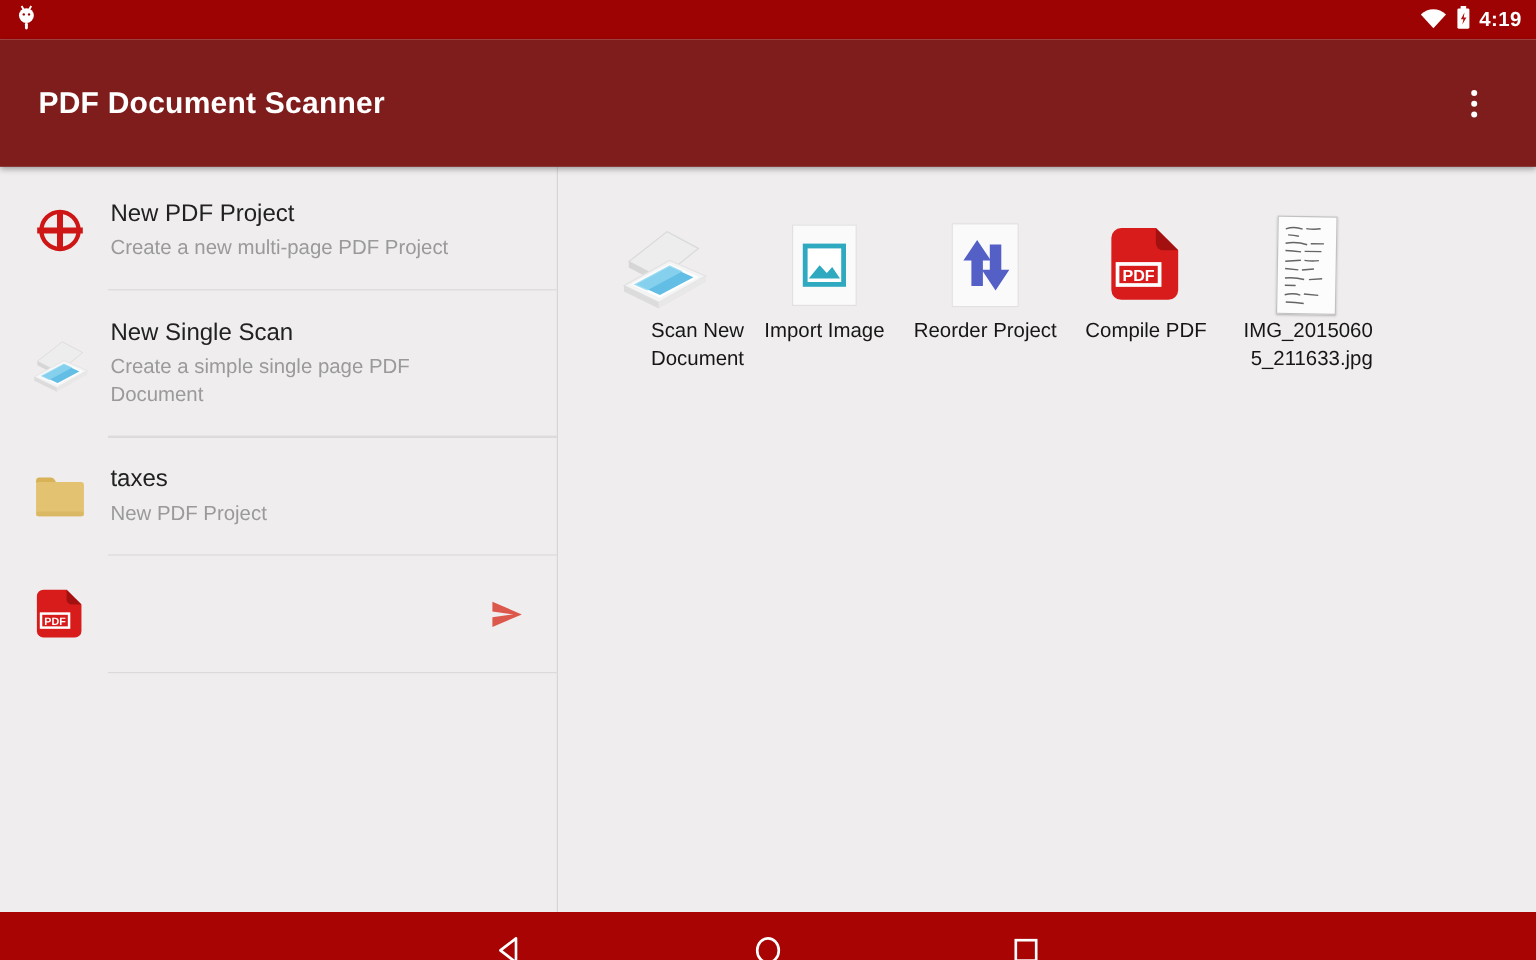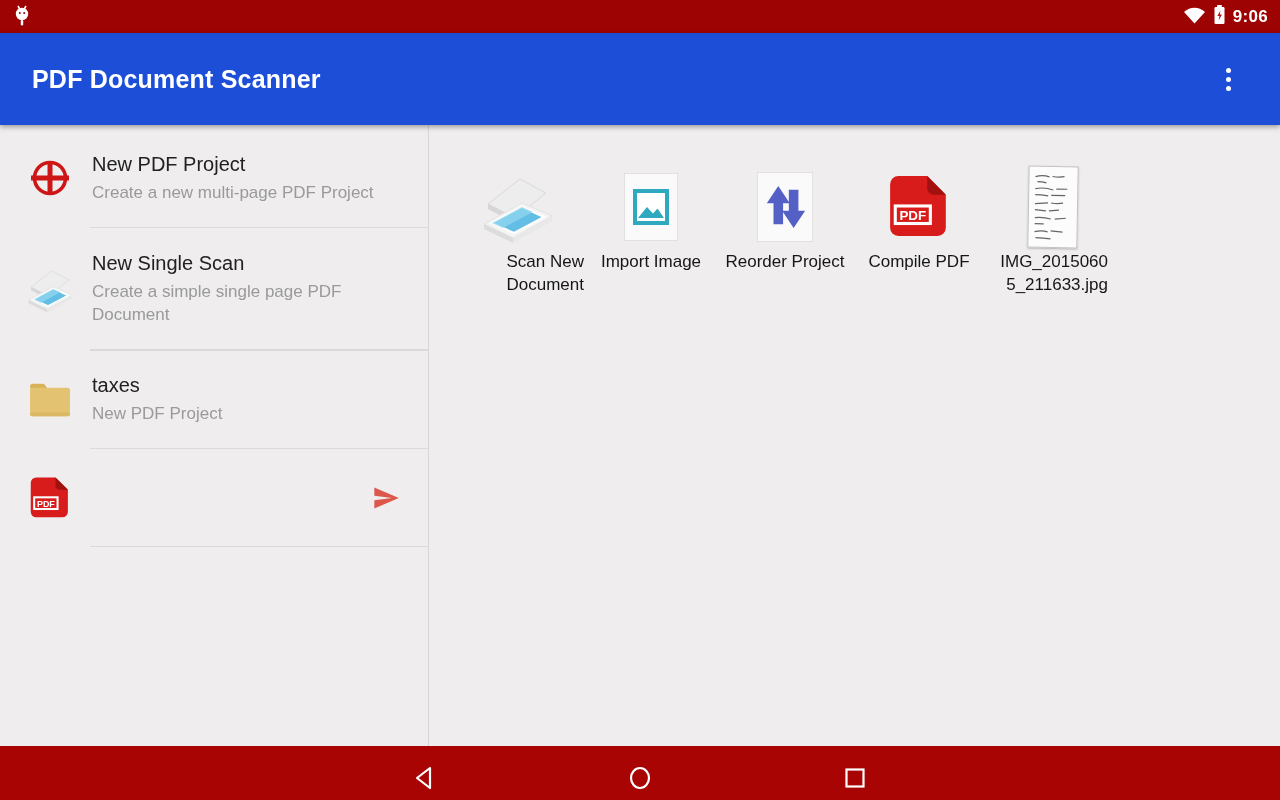--- a/index.html
+++ b/index.html
@@ -12,37 +12,37 @@
   
   .status-bar {
     height:33px; background:#9E0303;
     display:flex; align-items:center;
     padding:0 12px;
   }
   .sb-right { margin-left:auto; display:flex; align-items:center; gap:7px; }
   .sb-time { color:#fff; font-size:17px; font-weight:bold; letter-spacing:.3px; }
   
   .app-bar {
-    height:92px; background:#1d4ed8;
+    height:106px; background:#7f1d1d;
     display:flex; align-items:center;
     padding:0 32px;
     box-shadow:0 2px 5px rgba(0,0,0,.35);
     position:relative; z-index:5;
   }
   .app-title { color:#fff; font-size:25px; font-weight:bold; letter-spacing:.2px; }
   .overflow-btn {
     margin-left:auto; width:40px; height:48px;
     display:flex; flex-direction:column; align-items:center; justify-content:center; gap:4px;
     cursor:pointer;
   }
   .overflow-btn i { width:5px; height:5px; border-radius:50%; background:#fff; }
   
   .content { display:flex; height:621px; background:#EFEDED; }
   .sidebar {
-    width:429px; flex:none;
+    width:465px; flex:none;
     border-right:1px solid #D9D6D6;
     padding-top:4px;
   }
   .side-item { display:flex; align-items:center; padding-left:24px; }
   .h-a { height:98px; } .h-b { height:121px; } .h-c { height:97px; }
   .si-icon { width:52px; flex:none; display:flex; justify-content:center; align-items:center; margin-right:16px; }
   .si-text { flex:1; max-width:302px; }
   .si-title { font-size:20px; color:#212121; margin-bottom:5px; }
   .si-sub { font-size:17px; color:#9A9A9A; line-height:23px; }
   .si-action { margin-left:auto; margin-right:26px; cursor:pointer; display:flex; }
@@ -96,21 +96,21 @@
         <path d="M1,7 C7,1.2 16,1.2 22,7 L11.5,18.5 Z" fill="#fff"></path>
       </svg>
     </span>
     <span>
       <svg width="13" height="21" viewBox="0 0 13 21">
         <rect x="4.2" y="1" width="4.6" height="3" fill="#fff"></rect>
         <rect x="1.5" y="3" width="10" height="17" rx="1.2" fill="#fff"></rect>
         <path d="M7.4,6.5 L4.4,12 h2.1 L5.6,16.5 L9,10.6 H6.8 Z" fill="#B11010"></path>
       </svg>
     </span>
-    <span class="sb-time">9:06</span>
+    <span class="sb-time">4:19</span>
   </span>
 </div>
 
 <div class="app-bar">
   <span class="app-title">PDF Document Scanner</span>
   <span class="overflow-btn">
       <i></i>
       <i></i>
       <i></i>
     </span>

